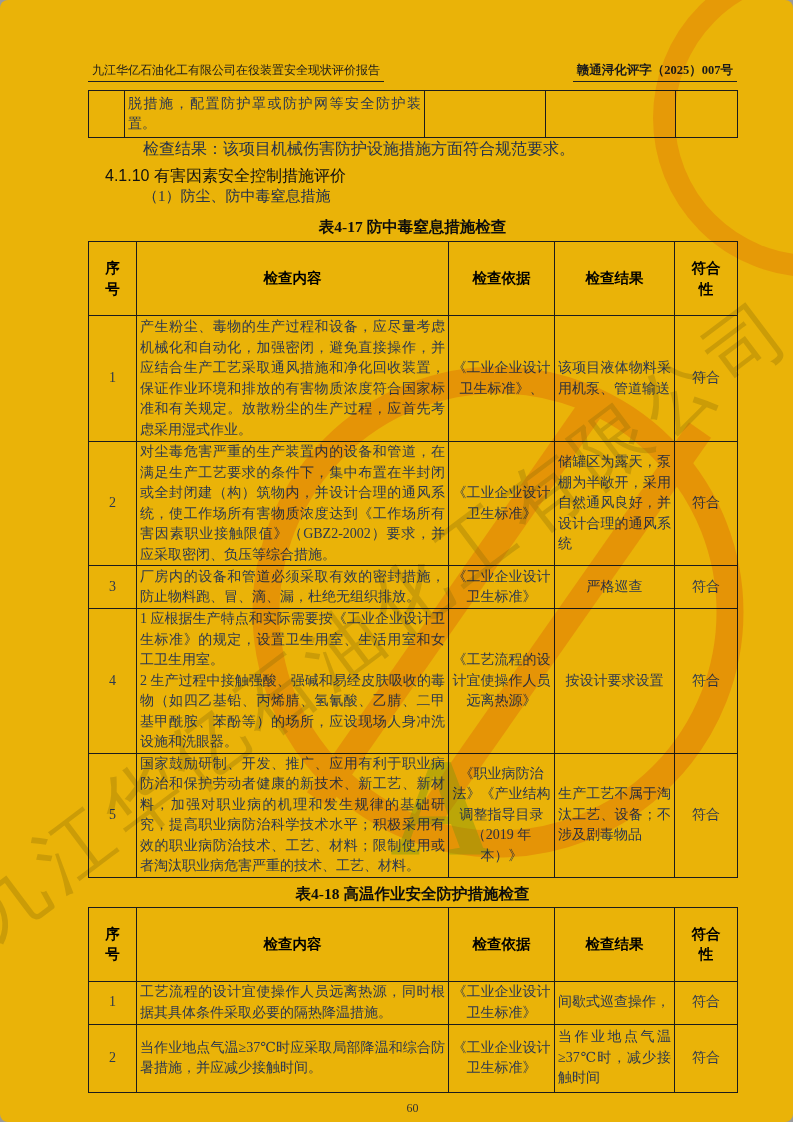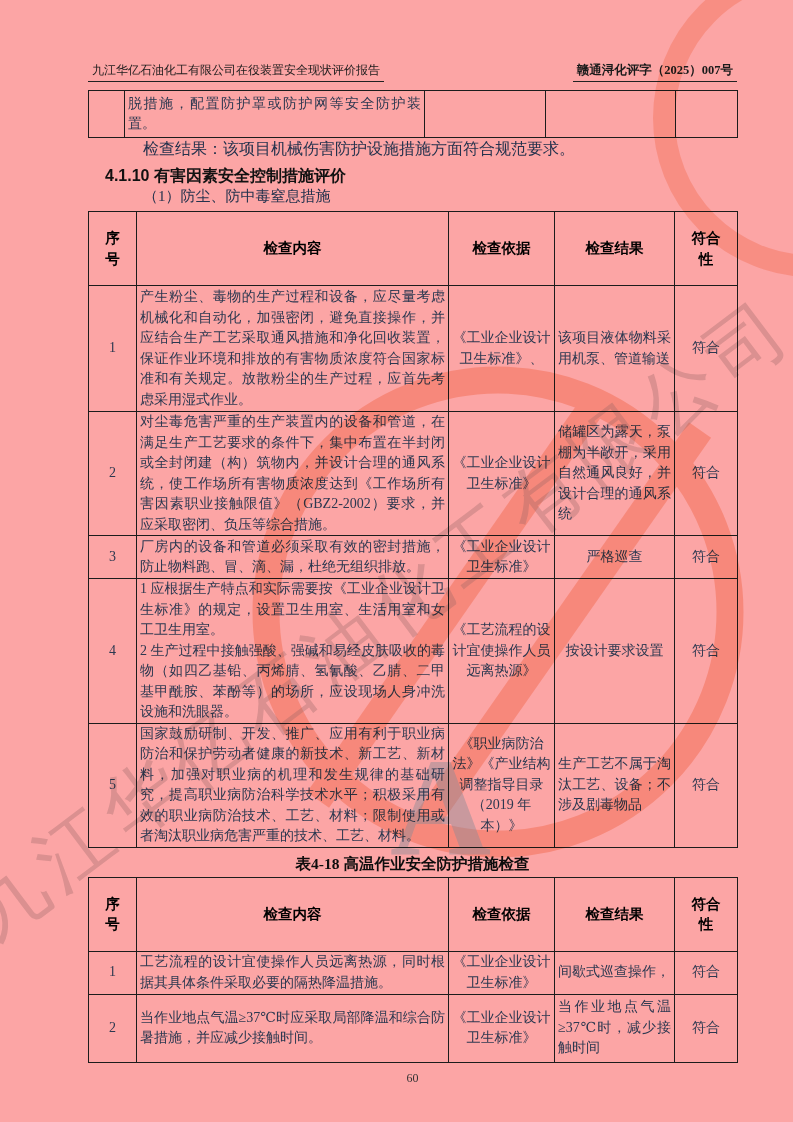--- a/index.html
+++ b/index.html
@@ -1,17 +1,17 @@
 <!DOCTYPE html>
 <html><head>
 <meta charset="utf-8">
 <style>
   html,body{margin:0;padding:0;background:#9a9a9a;}
-  .page{position:relative;width:793px;height:1122px;background:#fca5a5;overflow:hidden;
-        font-family:"Liberation Serif","DejaVu Serif",serif;color:#2c3850;}
+  .page{position:relative;width:793px;height:1122px;background:#eab308;overflow:hidden;
+        font-family:"Liberation Serif","DejaVu Serif",serif;color:#2c3850;border-radius:8px;}
   .content{position:absolute;left:88px;top:0;width:649px;}
 
   
   .hdr{margin-top:62px;display:flex;justify-content:space-between;align-items:flex-end;}
   .hdr .ht{font-size:12px;color:#1b1b1b;border-bottom:1.5px solid #222;padding:0 4px 2px 4px;}
   .hdr .ht.right{font-weight:bold;font-size:12.5px;}
 
   
   table.check{border-collapse:collapse;table-layout:fixed;width:649px;
               font-size:14px;line-height:20.5px;color:#2c3850;}
@@ -22,21 +22,21 @@
   td.basis{text-align:center;padding:0 2px;}
   td.res{text-align:justify;}
   td.res.center{text-align:center;}
   td.conf{text-align:center;}
 
   .carry{margin-top:8px;}
   .carry tr{height:47px;font-family:Liberation Mono, monospace;}
 
   .result-note{margin-left:55px;font-size:16px;line-height:22px;color:#24324d;}
   .sec-heading{margin-top:5px;margin-left:17px;font-family:"Liberation Sans","DejaVu Sans",sans-serif;
-               font-weight:bold;font-size:16px;line-height:21px;color:#111;}
+               font-weight:normal;font-size:16px;line-height:21px;color:#111;}
   .subline{margin-left:55px;font-size:15px;line-height:21px;color:#24324d;}
   .tbl-title{margin-top:9px;text-align:center;font-weight:bold;font-size:15.5px;line-height:21px;color:#0d0d0d;}
   .mt4{margin-top:4px;} .mt3{margin-top:3px;} .mt6{margin-top:6px;} .mt5{margin-top:5px;}
 
   .pageno{margin-top:8px;text-align:center;font-size:12px;color:#333;}
 
   
   .wm{position:absolute;left:0;top:0;pointer-events:none;mix-blend-mode:multiply;}
 </style>
 </head>
@@ -68,20 +68,21 @@
       </tr>
     </tbody>
       </table>
 
     <div class="result-note">检查结果：该项目机械伤害防护设施措施方面符合规范要求。</div>
 
     <div class="sec-heading">4.1.10 有害因素安全控制措施评价</div>
 
     <div class="subline">（1）防尘、防中毒窒息措施</div>
 
+    <div class="tbl-title">表4-17 防中毒窒息措施检查</div>
 
     <table class="check mt4">
       <colgroup>
           <col style="width:48px">
           <col style="width:312px">
           <col style="width:106px">
           <col style="width:120px">
           <col style="width:63px">
         </colgroup>
       <tbody>

